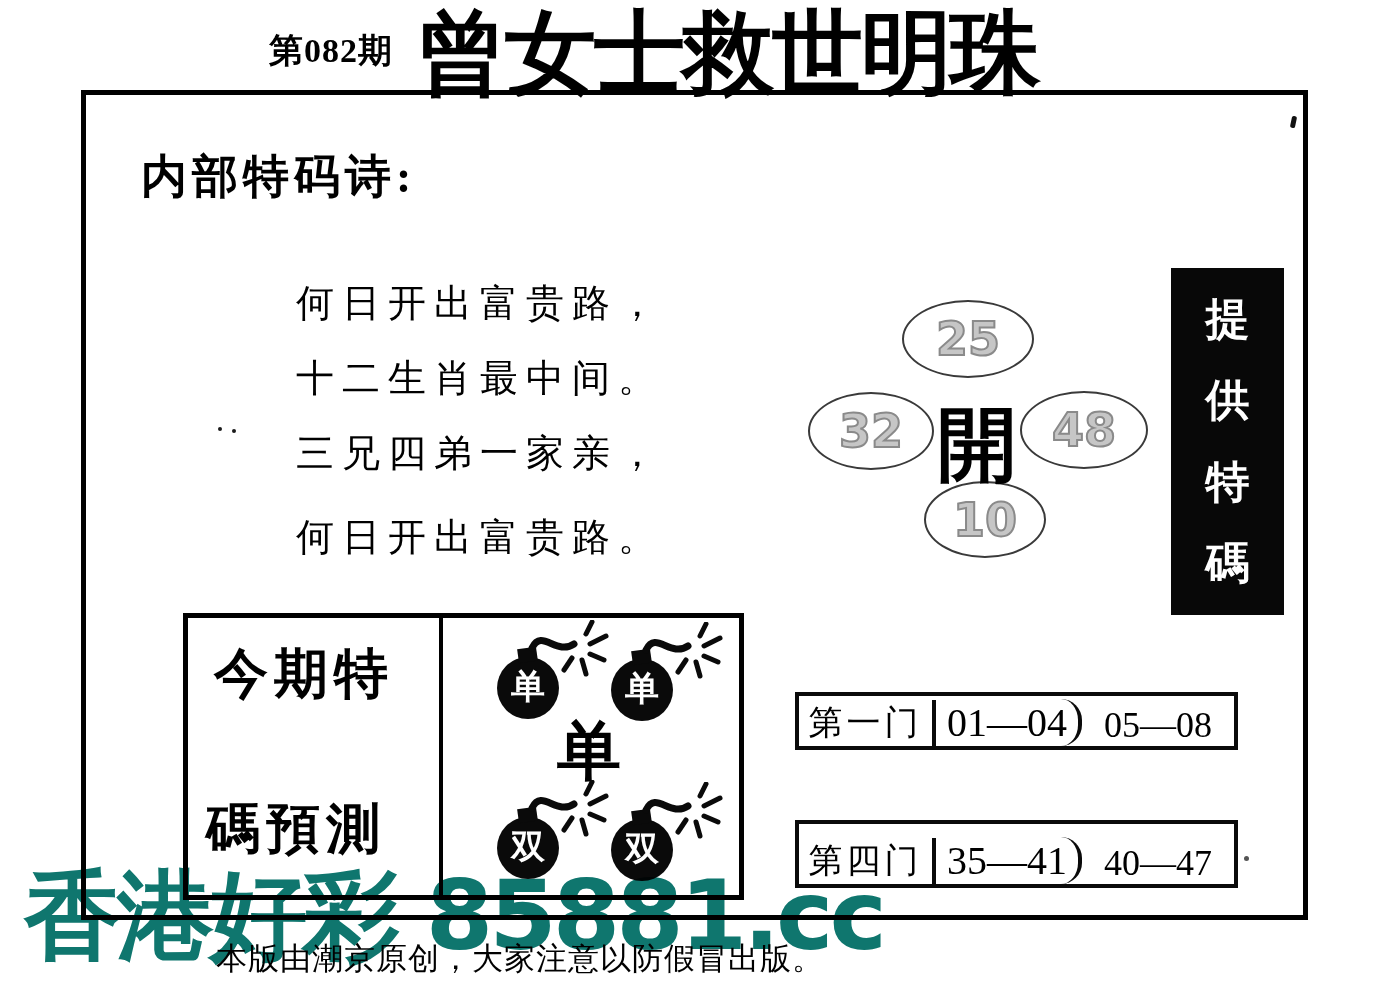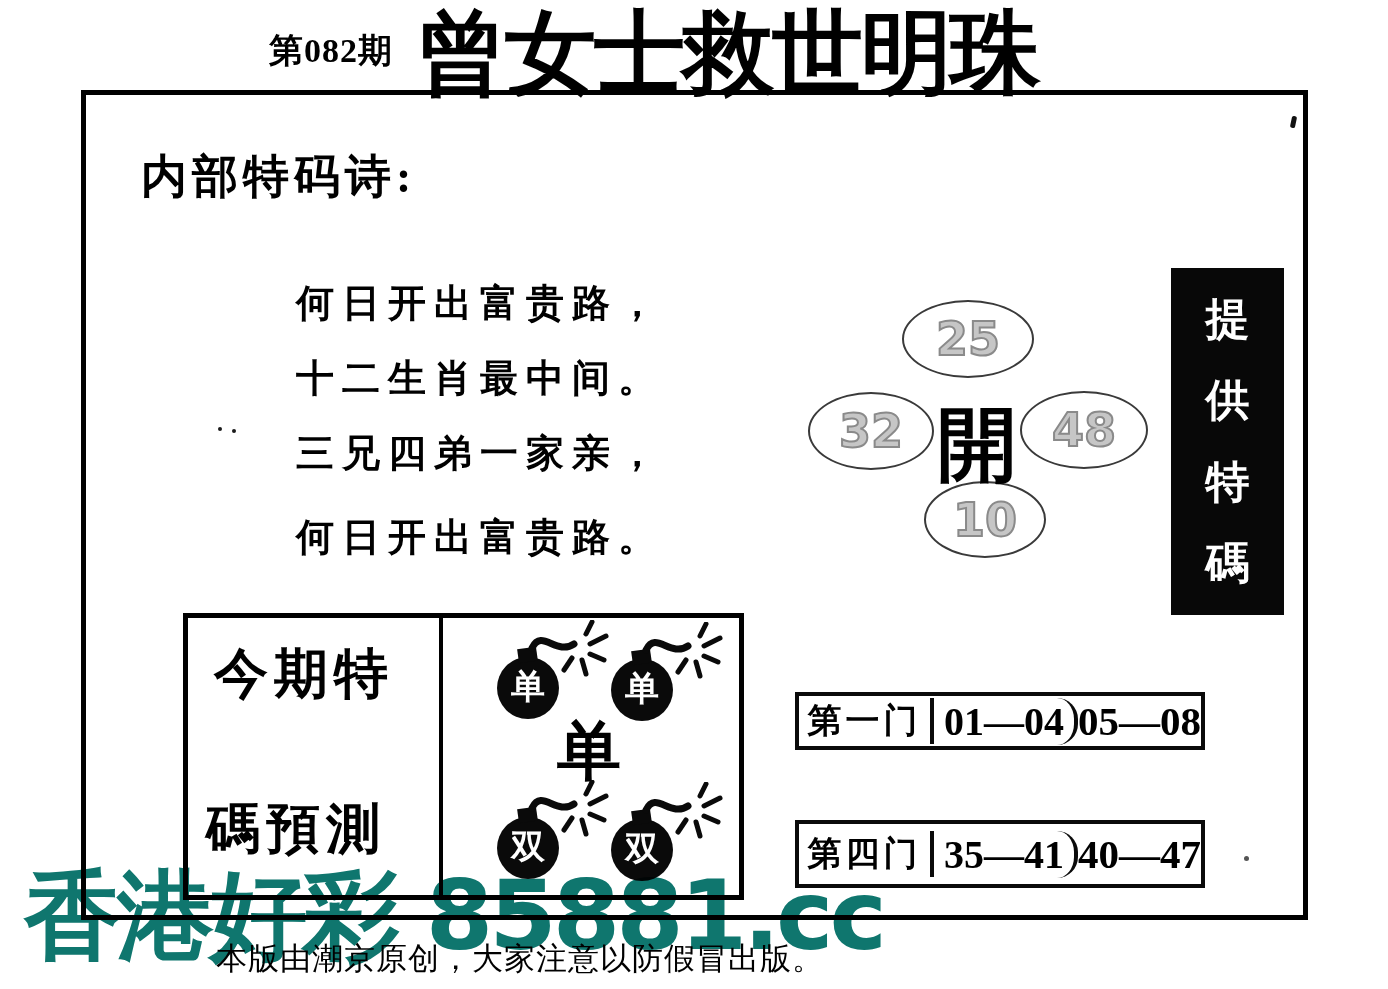--- a/index.html
+++ b/index.html
@@ -17,21 +17,21 @@
   .main-title {
     left:400px; top:-8px; font-size:91px; font-weight:900;
     letter-spacing:-2px; white-space:nowrap;
   }
 
   
   .main-box { left:65px; top:90px; width:1227px; height:830px; border:5px solid #000; }
 
   
   .poem-heading { left:125px; top:146px; font-size:46px; font-weight:bold; letter-spacing:5px; white-space:nowrap; }
-  .poem-line { left:280px; font-size:38px; font-weight:bold; letter-spacing:8px; white-space:nowrap; }
+  .poem-line { left:280px; font-size:38px; font-weight:normal; letter-spacing:8px; white-space:nowrap; }
   .poem-line.l0 { top:278px; }
   .poem-line.l1 { top:353px; }
   .poem-line.l2 { top:428px; }
   .poem-line.l3 { top:512px; }
 
   
   .num-ellipse {
     border:2px solid #3a3a3a; border-radius:50%;
     display:flex; align-items:center; justify-content:center;
     font-family:"DejaVu Sans", sans-serif;
@@ -61,32 +61,32 @@
   .bomb { width:120px; height:108px; }
   .bomb-1 { left:478px; top:620px; }
   .bomb-2 { left:592px; top:622px; }
   .bomb-3 { left:478px; top:780px; }
   .bomb-4 { left:592px; top:782px; }
   .bomb text { font-family:"Liberation Serif", serif; font-weight:bold; }
   .center-parity { left:541px; top:708px; font-size:64px; font-weight:900; }
 
   
   .gate-row {
-    left:779px; width:410px; border:4px solid #0a0a0a; background:#fff;
-    display:flex; align-items:center;font-weight:bold;
+    left:779px; width:443px; border:4px solid #0a0a0a; background:#fff;
+    display:flex; align-items:flex-end;
   }
   .gr-0 { top:692px; height:58px; }
   .gr-1 { top:753px; height:64px; }
   .gr-2 { top:820px; height:68px; }
   .gate-cell {
     display:flex; align-items:center; justify-content:center; white-space:nowrap;
   }
   .gate-name { width:137px; font-size:34px; letter-spacing:4px; border-right:4px solid #0a0a0a; }
   .gate-r1 { width:146px; font-size:40px; border-right:4px solid #0a0a0a;border-radius:21px; }
-  .gate-r2 { flex:1; font-size:41px; }
+  .gate-r2 { flex:1; font-size:36px; }
 
   
   .watermark {
     left:8px; top:852px; font-family:"DejaVu Sans", sans-serif;
     font-size:97px; font-weight:900; letter-spacing:-4px; white-space:nowrap;
     mix-blend-mode:multiply; z-index:50;
   }
   .footer-note { left:200px; top:938px; font-size:31px; letter-spacing:1px; white-space:nowrap; z-index:10; }
 
   

